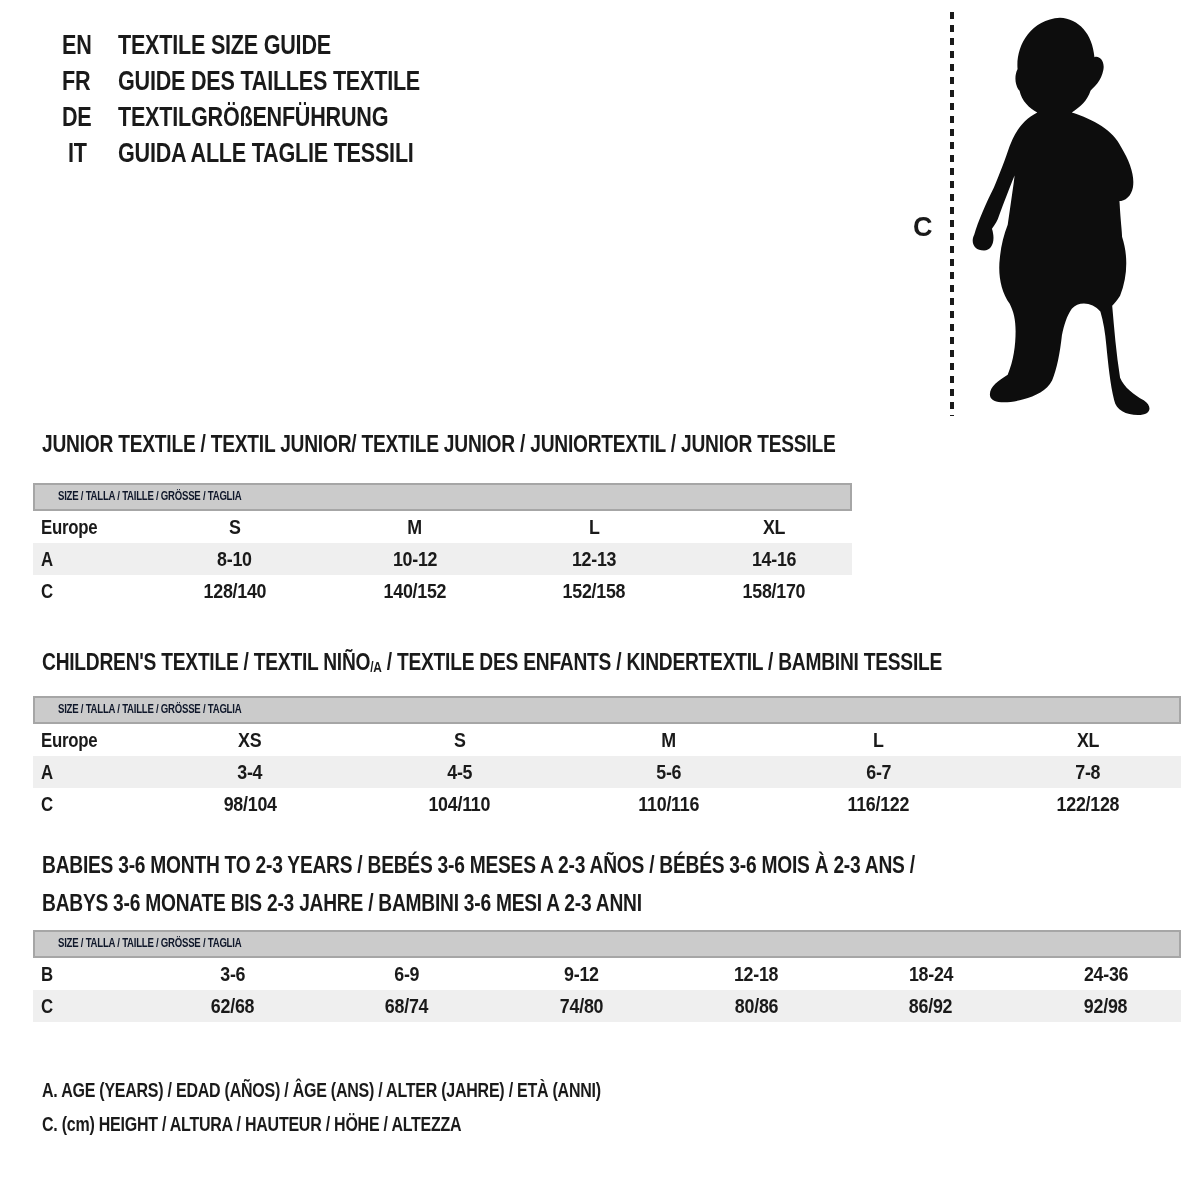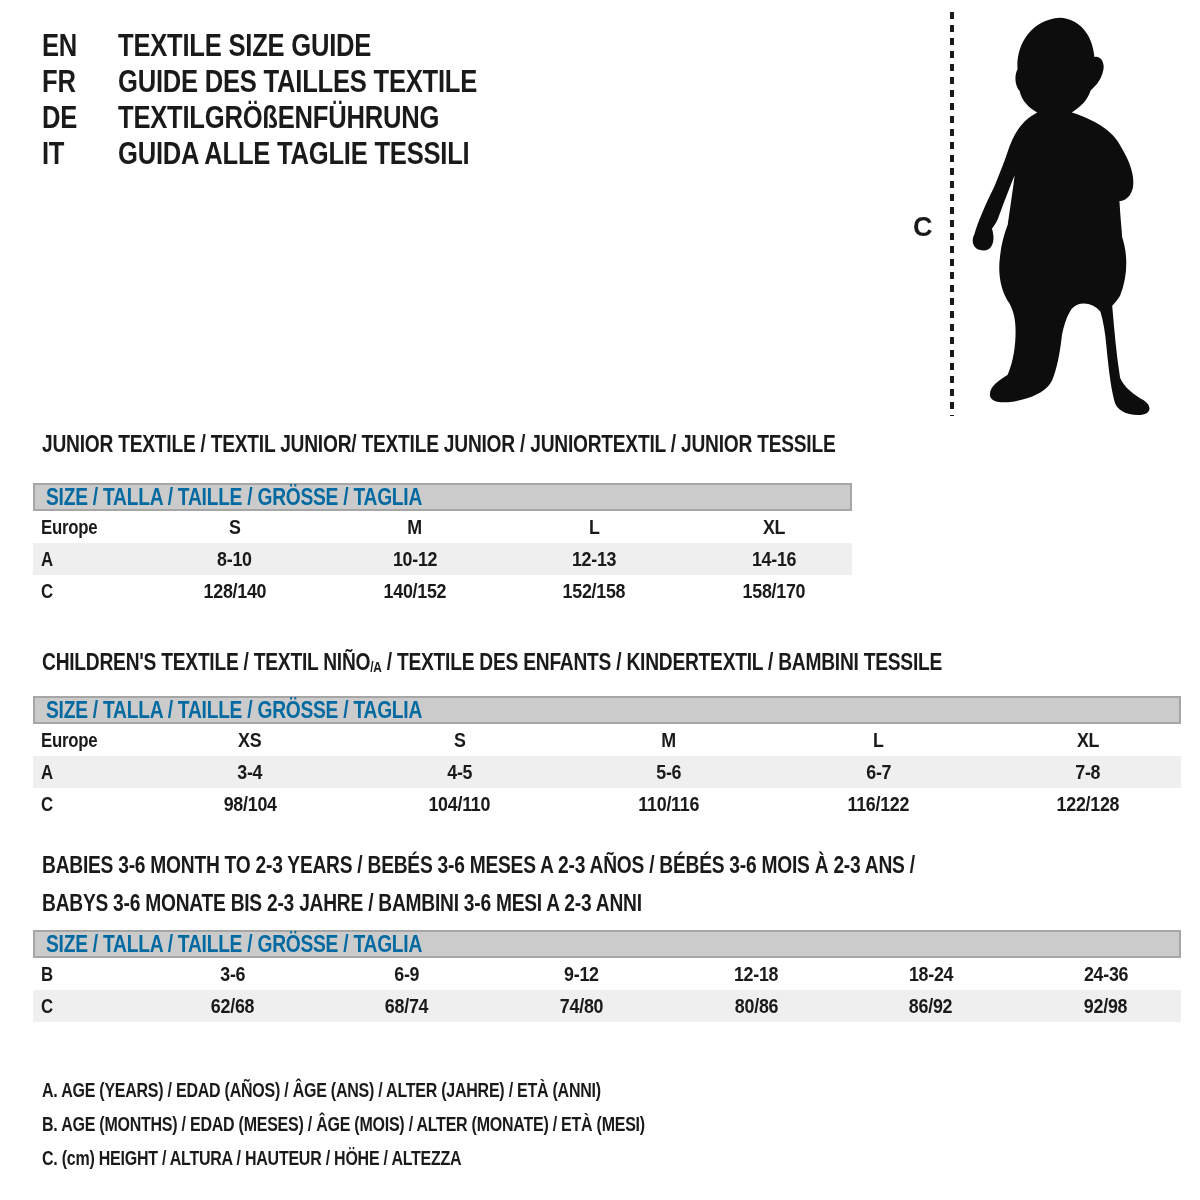--- a/index.html
+++ b/index.html
@@ -18,40 +18,40 @@
     font-weight:700;
     color:var(--text);
     overflow:hidden;
   }
   
   .cond{display:inline-block;transform:scaleX(0.8);transform-origin:0 50%;white-space:nowrap;letter-spacing:-0.3px;}
   .condc{display:inline-block;transform:scaleX(0.85);transform-origin:50% 50%;white-space:nowrap;letter-spacing:-0.3px;}
 
   
   .languages{position:absolute;left:42px;top:27px;}
-  .lang-row{display:flex;height:36px;align-items:center;font-size:32px;}
+  .lang-row{display:flex;height:36px;align-items:center;font-size:27px;text-align:center;}
   .lang-code{width:76px;}
 
   
   .figure{position:absolute;left:905px;top:6px;width:255px;height:416px;}
   .dash-line{position:absolute;left:45px;top:6px;width:4px;height:404px;
     background:repeating-linear-gradient(180deg,var(--text) 0 7px,transparent 7px 13px);}
   .height-label{position:absolute;left:8px;top:206px;font-size:27px;}
   .silhouette{position:absolute;left:52px;top:2px;width:200px;height:414px;}
 
   
   .size-section{position:absolute;left:33px;}
   #sec-junior{top:430px;width:819px;height:180px;}
   #sec-children{top:642px;width:1148px;height:180px;margin-top:6px;}
   #sec-babies{top:846px;width:1148px;height:180px;}
   .sec-heading{position:absolute;left:9px;top:0;font-size:24px;line-height:28px;}
   #sec-babies .sec-heading{line-height:38px;}
   .sub{font-size:0.62em;position:relative;top:0.12em;}
   .size-bar{position:absolute;left:0;right:0;height:28px;background:var(--bar-bg);
-    border:2px solid var(--bar-border);padding-left:11px;font-size:24px;line-height:23px;color:#0369a1;}
+    border:2px solid var(--bar-border);padding-left:23px;font-size:12px;line-height:23px;color:#0f172a;}
   #sec-junior .size-bar{top:53px;} #sec-junior .rows{top:81px;}
   #sec-children .size-bar{top:48px;} #sec-children .rows{top:76px;}
   #sec-babies .size-bar{top:84px;} #sec-babies .rows{top:112px;}
   .rows{position:absolute;left:0;right:0;}
   .row{display:flex;height:32px;align-items:center;font-size:21px;gap:24px;}
   .row.shaded{background:var(--stripe);}
   .row .lbl{width:100px;padding-left:8px;text-align:left;}
   .row .cell{flex:1;text-align:center;}
 
   
@@ -214,15 +214,14 @@
           <span class="cell"><span class="condc">80/86</span></span>
           <span class="cell"><span class="condc">86/92</span></span>
           <span class="cell"><span class="condc">92/98</span></span>
         </div>
       </div>
   </section>
 </main>
 
 <div class="legend">
     <div class="legend-line"><span class="cond">A. AGE (YEARS) / EDAD (AÑOS) / ÂGE (ANS) / ALTER (JAHRE) / ETÀ (ANNI)</span></div>
-    <div class="legend-line"><span class="cond">B. AGE (MONTHS) / EDAD (MESES) / ÂGE (MOIS) / ALTER (MONATE) / ETÀ (MESI)</span></div>
     <div class="legend-line"><span class="cond">C. (cm) HEIGHT / ALTURA / HAUTEUR / HÖHE / ALTEZZA</span></div>
   </div>
 
 </body></html>

